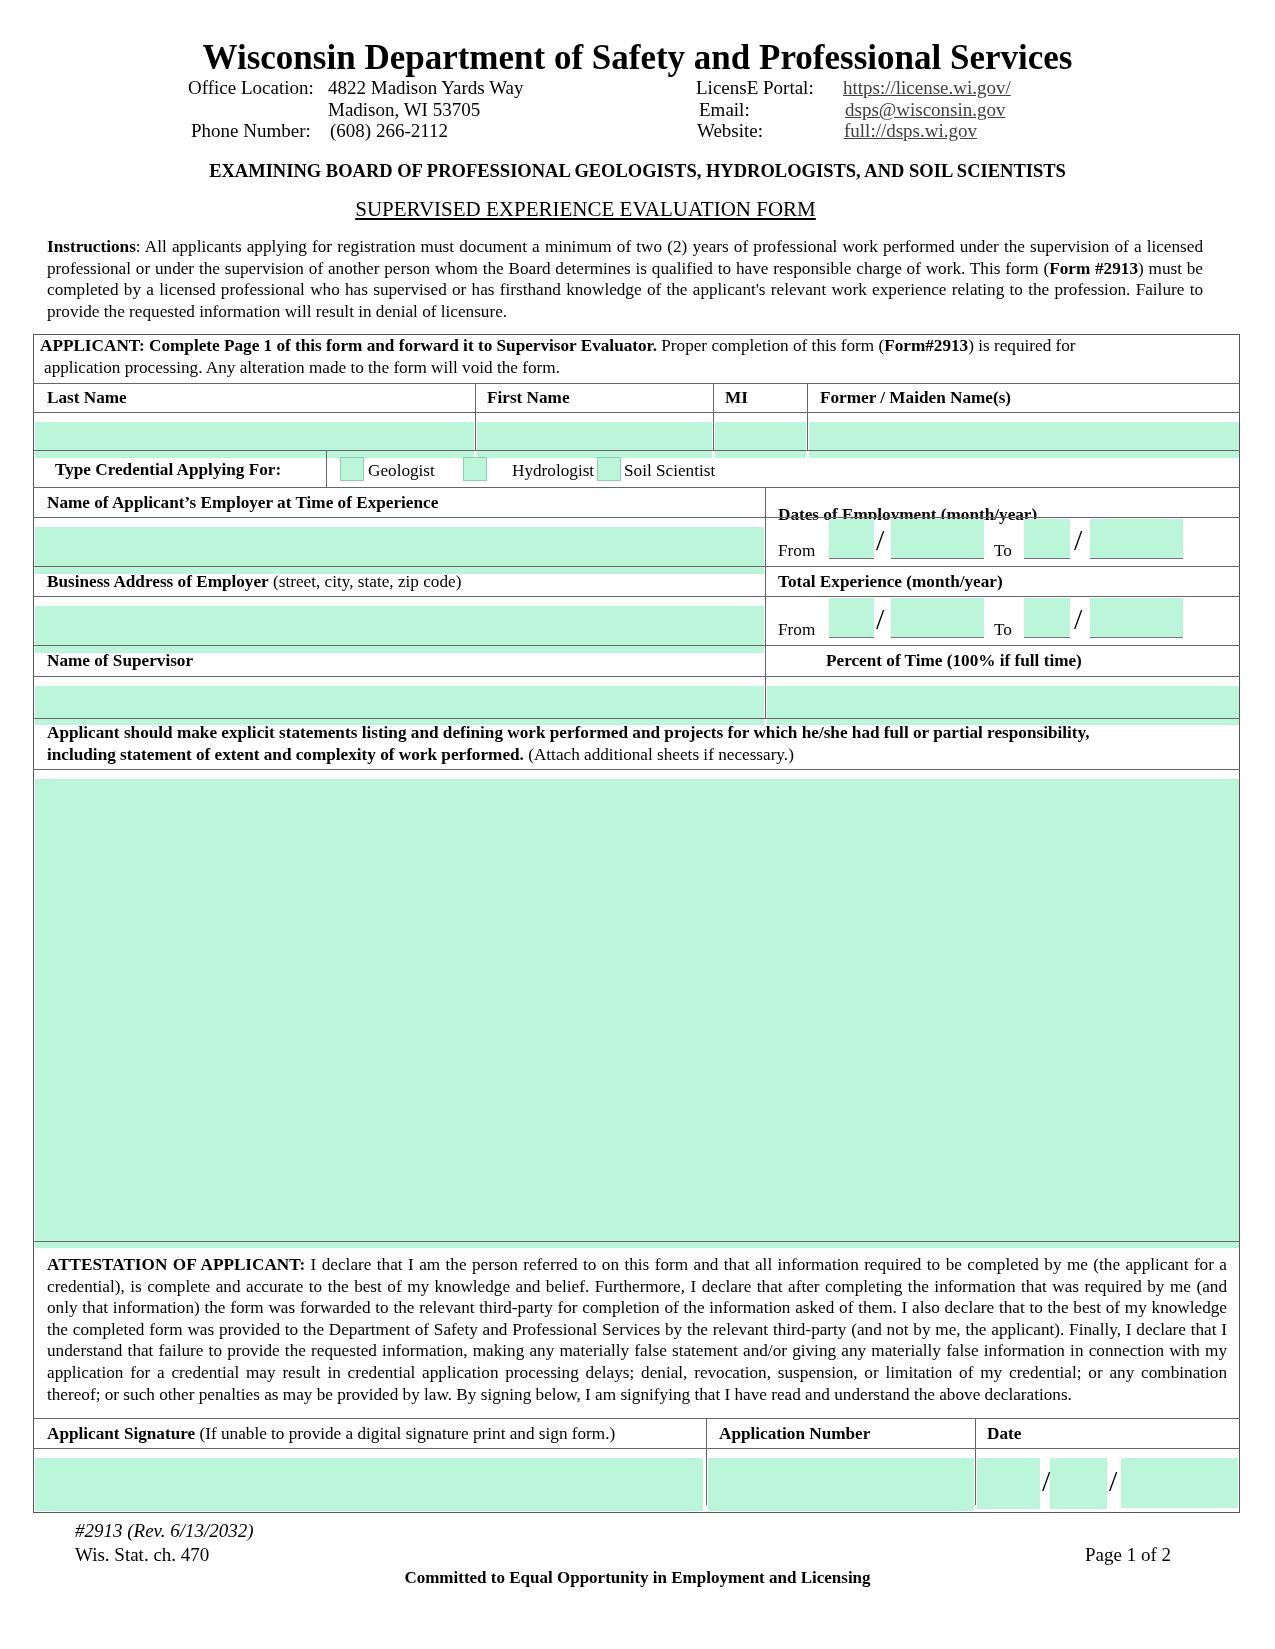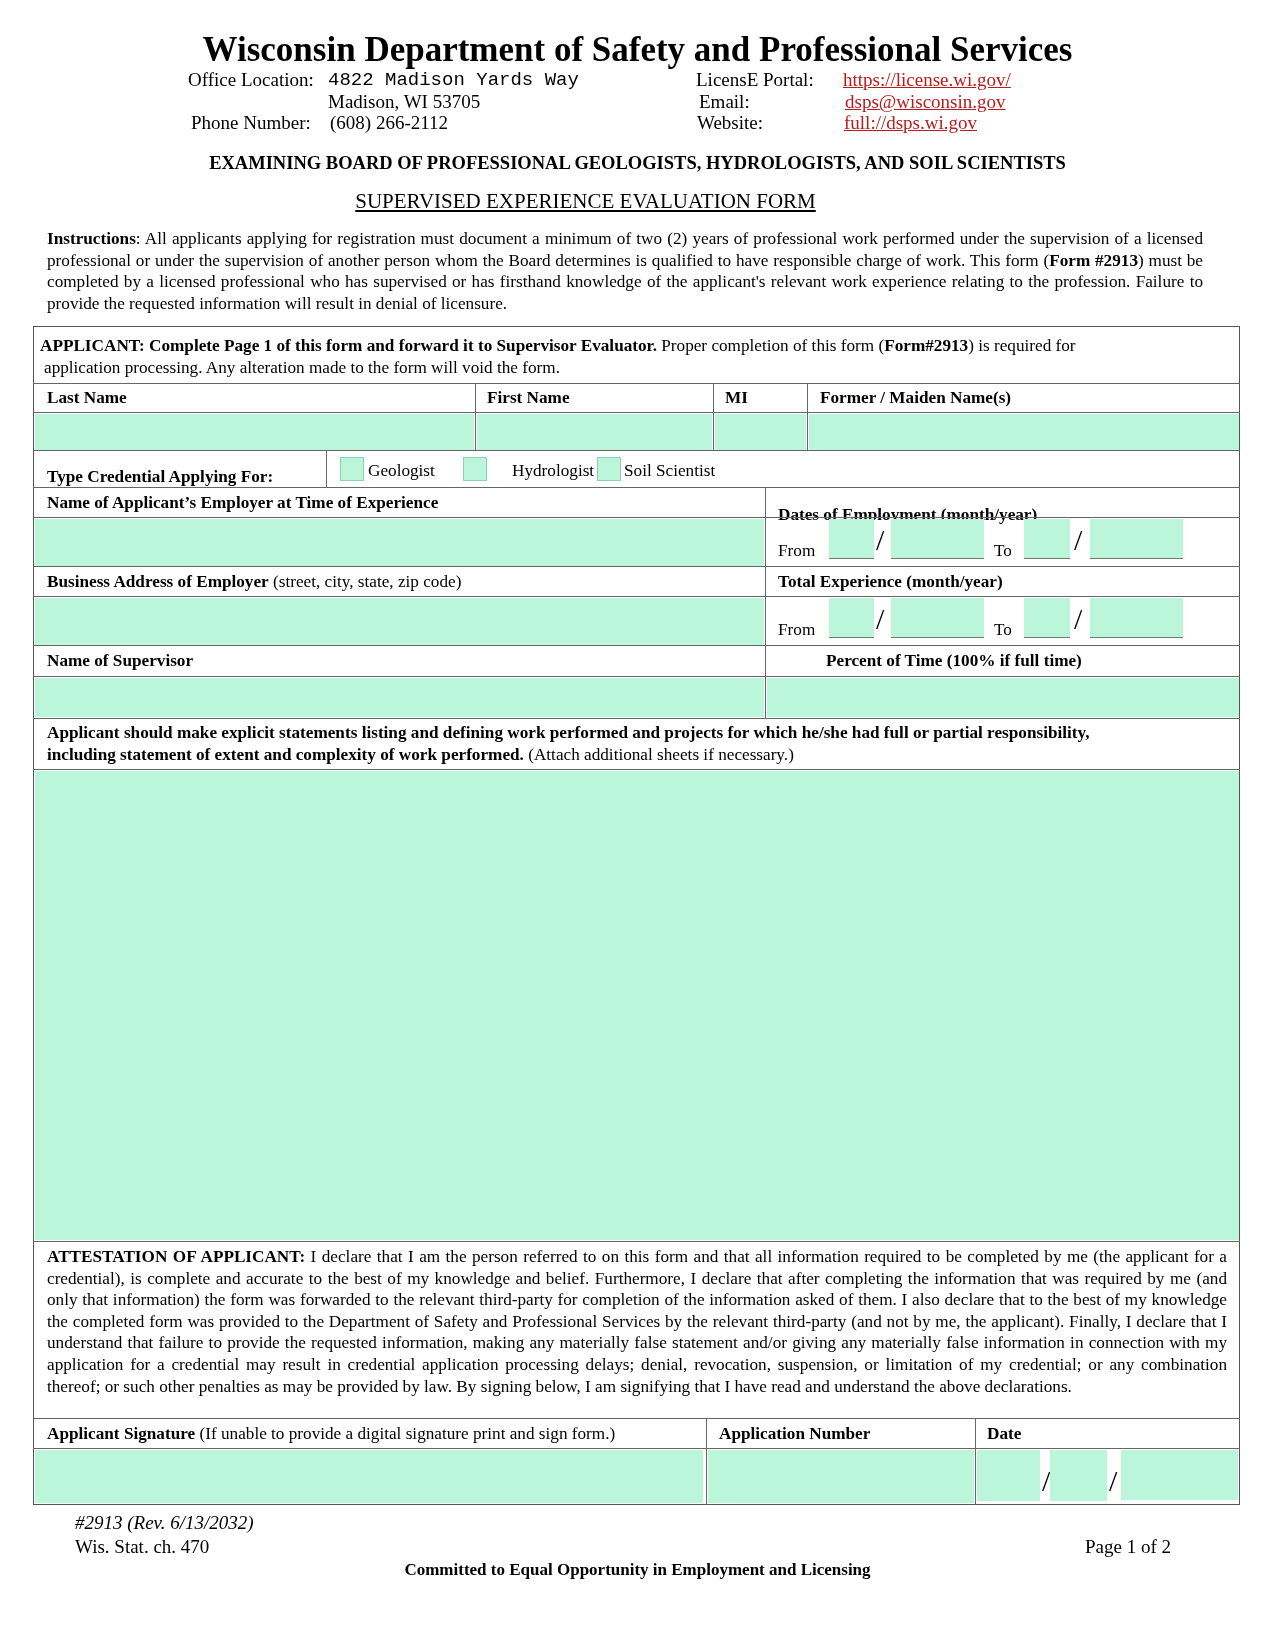--- a/index.html
+++ b/index.html
@@ -1,21 +1,21 @@
 <!DOCTYPE html>
 <html><head>
 <meta charset="utf-8">
 <style>
   * { box-sizing: border-box; }
   html, body { margin: 0; padding: 0; background: #ffffff; }
   body { width: 1275px; height: 1649px; position: relative; font-family: "Liberation Serif", serif; color: #000; overflow: hidden; }
-  .abs { position: absolute; }
+  .abs { position: absolute; margin-top: 8px; }
   .title { left: 0; width: 1275px; top: 30px; text-align: center; font-size: 35px; font-weight: bold; }
   .hdr { font-size: 19px; line-height: 22px; white-space: nowrap; }
-  a.link { color: #b91c1c; text-decoration: underline; }
+  a.link { color: #404040; text-decoration: underline; }
   .board { left: 0; width: 1275px; top: 153px; text-align: center; font-size: 18.5px; font-weight: bold; }
   .formtitle { left: 0; width: 1171px; top: 189px; text-align: center; font-size: 21px; text-decoration: underline; }
   .instr { left: 47px; width: 1156px; top: 228px; font-size: 17.2px; line-height: 21.5px; text-align: justify; }
   .fill { background: #bcf6da; }
   .frame { left: 33px; top: 326px; width: 1207px; height: 1179px; border: 1px solid #555; }
   .hline { position: absolute; height: 0; border-top: 1.5px solid #666; }
   .vline { position: absolute; width: 0; border-left: 1.5px solid #666; }
   .lbl { position: absolute; font-size: 17.2px; font-weight: bold; white-space: nowrap; }
   .lbl .n { font-weight: normal; }
   .txt { position: absolute; font-size: 17.2px; white-space: nowrap; }
@@ -23,21 +23,21 @@
   .slash { position: absolute; font-size: 30px; line-height: 30px; }
   .uline { position: absolute; border-bottom: 1px solid #777; background: #bcf6da; }
   .footer { font-size: 19px; white-space: nowrap; }
 </style>
 </head>
 <body>
 
 <div class="abs title">Wisconsin Department of Safety and Professional Services</div>
 
 <div class="abs hdr" style="left:188px; top:69px;">Office Location:</div>
-<div class="abs hdr" style="left:328px; top:69px;font-family:Liberation Mono, monospace;">4822 Madison Yards Way</div>
+<div class="abs hdr" style="left:328px; top:69px;">4822 Madison Yards Way</div>
 <div class="abs hdr" style="left:328px; top:91px;">Madison, WI 53705</div>
 <div class="abs hdr" style="left:191px; top:112px;">Phone Number:</div>
 <div class="abs hdr" style="left:330px; top:112px;">(608) 266-2112</div>
 
 <div class="abs hdr" style="left:696px; top:69px;">LicensE Portal:</div>
 <a class="abs hdr link" style="left:843px; top:69px;">https://license.wi.gov/</a>
 <div class="abs hdr" style="left:699px; top:91px;">Email:</div>
 <a class="abs hdr link" style="left:845px; top:91px;">dsps@wisconsin.gov</a>
 <div class="abs hdr" style="left:697px; top:112px;">Website:</div>
 <a class="abs hdr link" style="left:844px; top:112px;">full://dsps.wi.gov</a>
@@ -64,21 +64,21 @@
 <div class="vline" style="left:713px; top:383px; height:67px;"></div>
 <div class="vline" style="left:807px; top:383px; height:67px;"></div>
 
 <div class="abs fill" style="left:35px; top:414px; width:439px; height:36px;"></div>
 <div class="abs fill" style="left:477px; top:414px; width:235px; height:36px;"></div>
 <div class="abs fill" style="left:715px; top:414px; width:91px; height:36px;"></div>
 <div class="abs fill" style="left:809px; top:414px; width:430px; height:36px;"></div>
 
 <div class="hline" style="left:33px; top:450px; width:1207px;"></div>
 
-<div class="lbl" style="left:47px; top:460px;margin-top:7px;">Type Credential Applying For:</div>
+<div class="lbl" style="left:55px; top:460px;">Type Credential Applying For:</div>
 <div class="vline" style="left:326px; top:450px; height:37px;"></div>
 <div class="cbox" style="left:340px; top:457px;"></div>
 <div class="txt" style="left:368px; top:461px;">Geologist</div>
 <div class="cbox" style="left:463px; top:457px;"></div>
 <div class="txt" style="left:512px; top:461px;">Hydrologist</div>
 <div class="cbox" style="left:597px; top:457px;"></div>
 <div class="txt" style="left:624px; top:461px;">Soil Scientist</div>
 
 <div class="hline" style="left:33px; top:487px; width:1207px;"></div>
 

